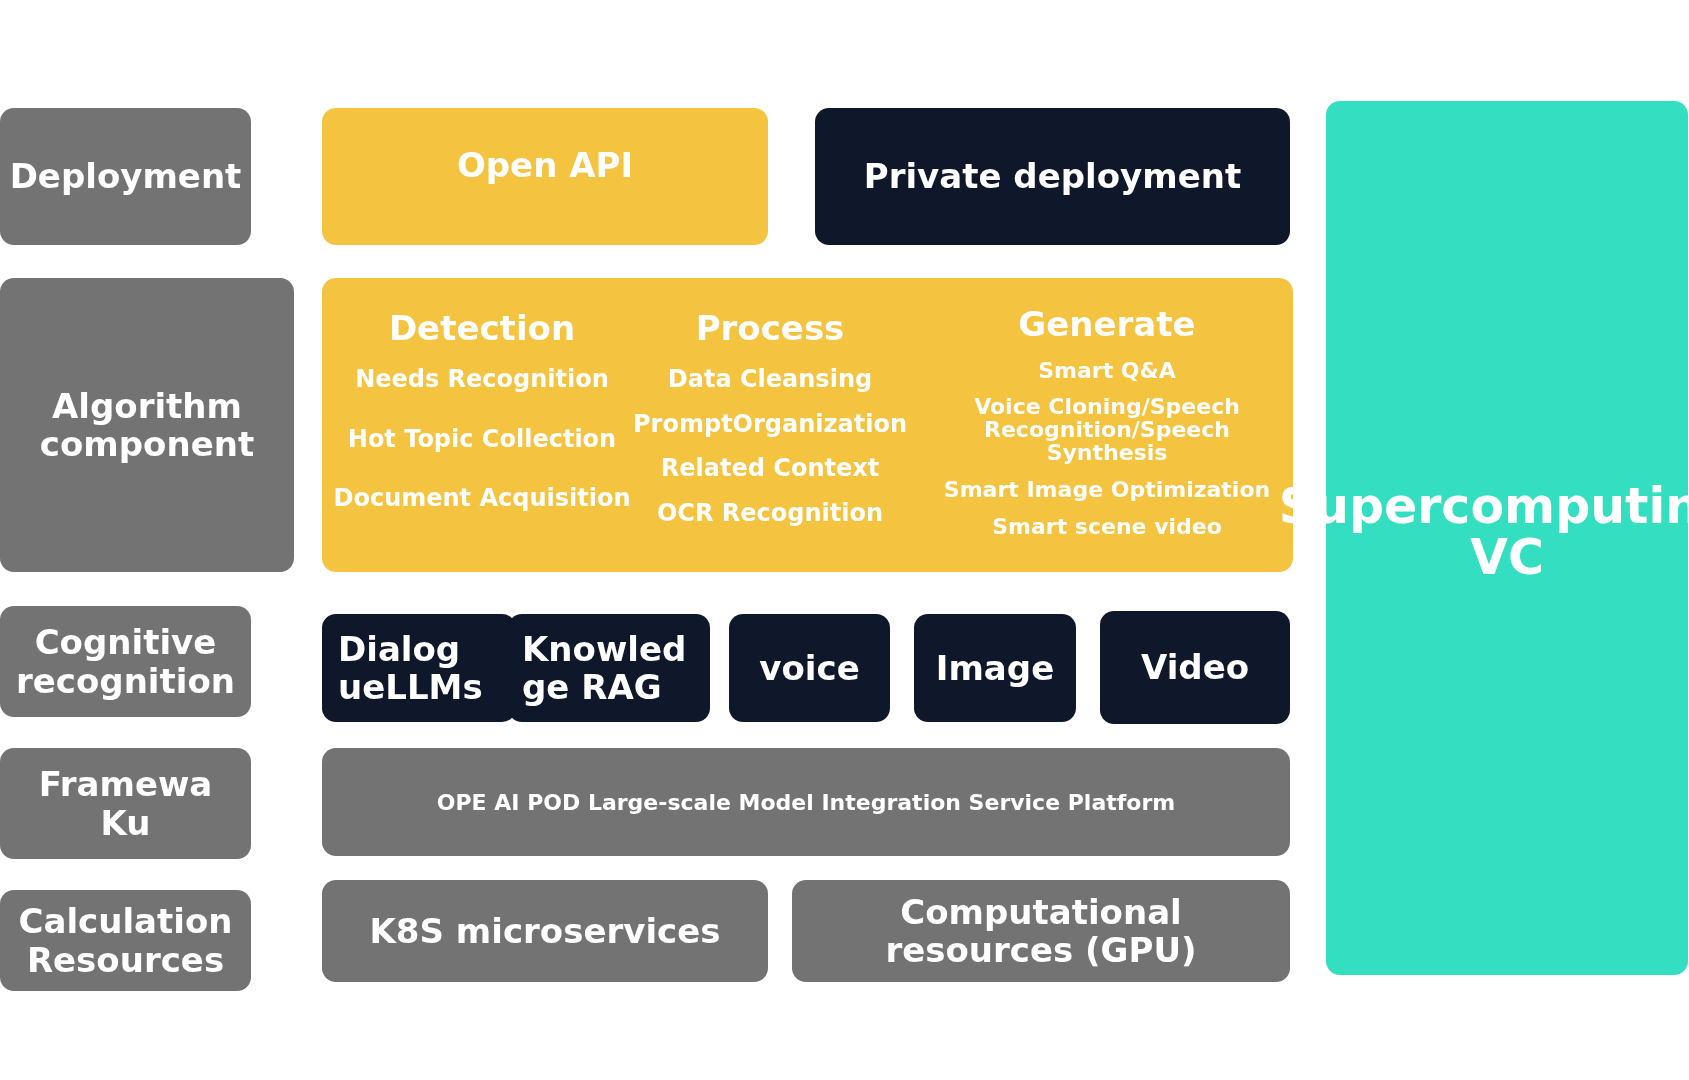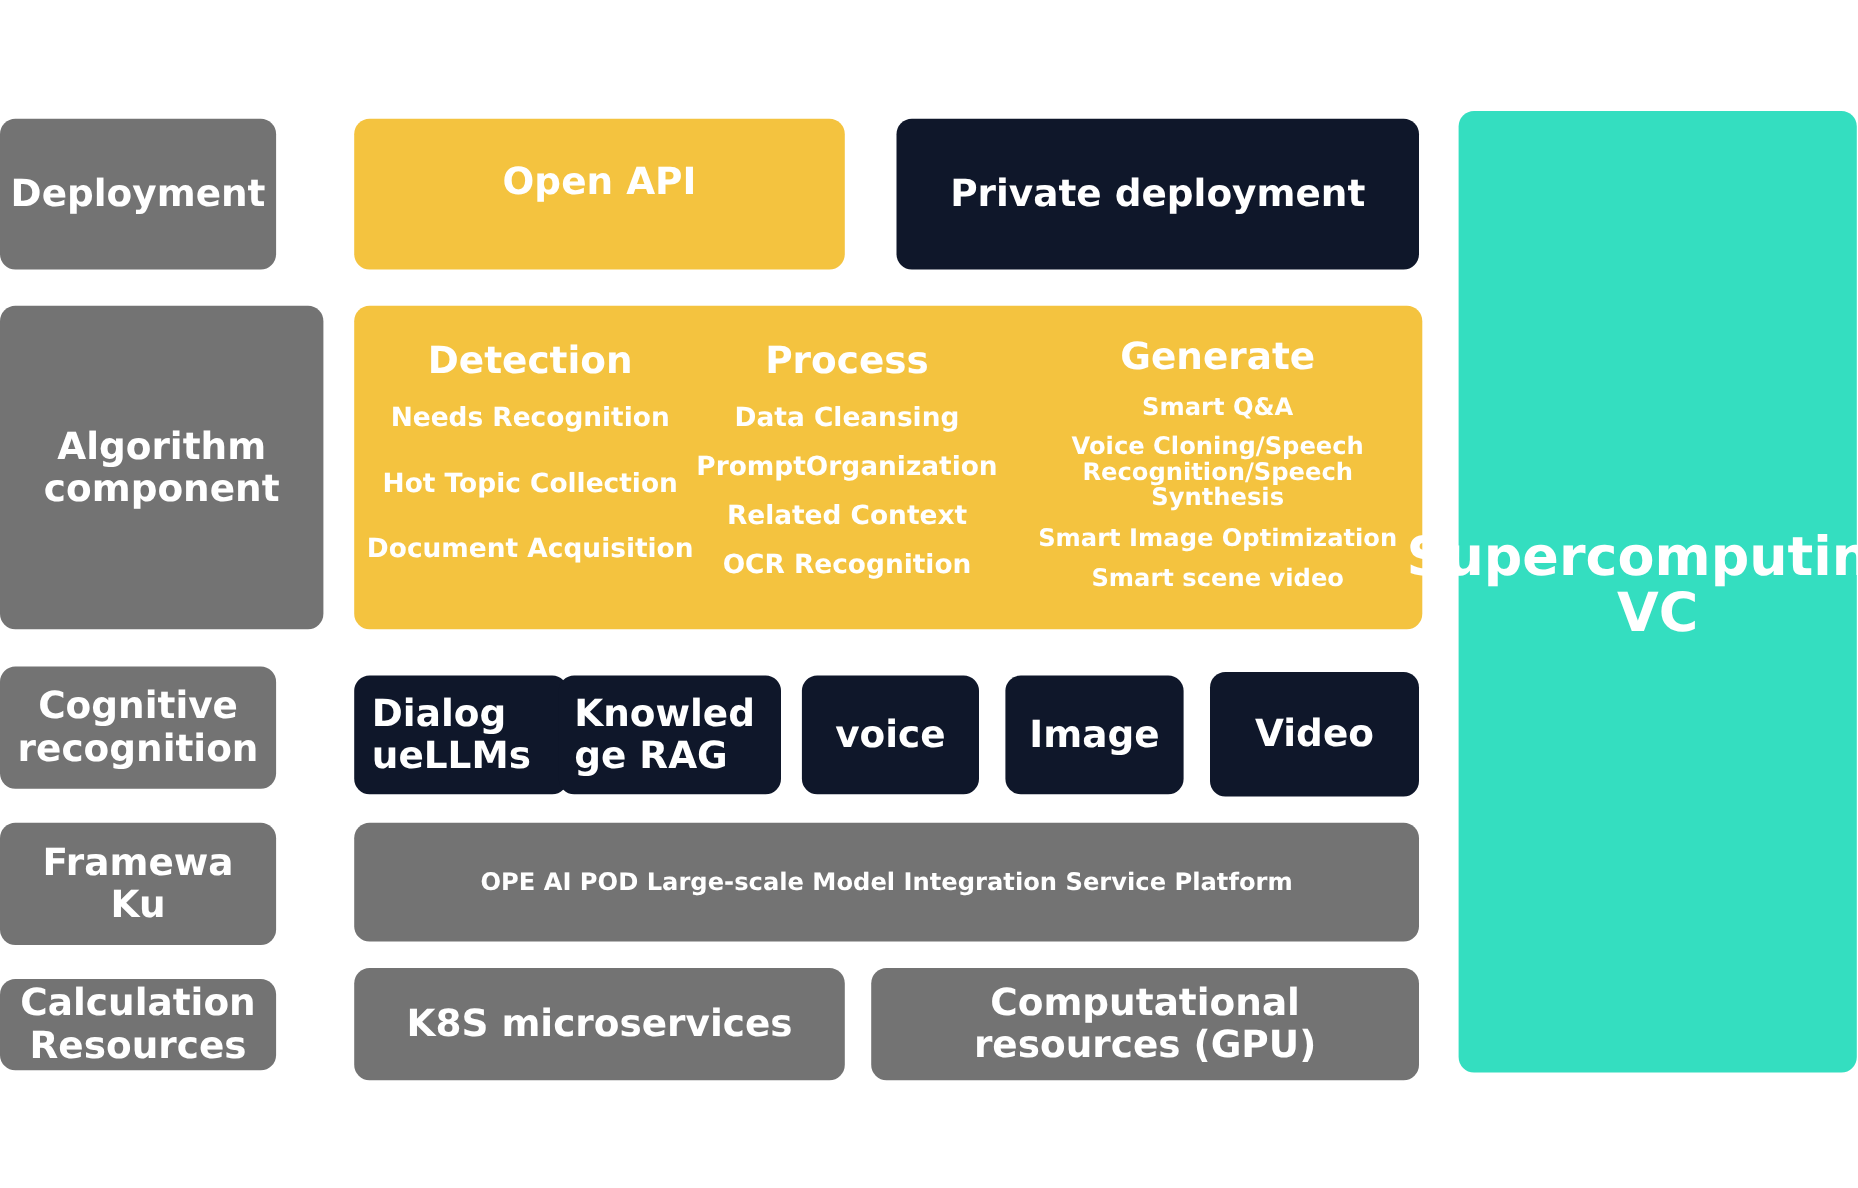--- a/index.html
+++ b/index.html
@@ -24,21 +24,21 @@
 </div>
 <div class="box blue" style="left:0;top:278px;width:294px;height:294px;">
   <span class="lbl" style="padding:0 18px;">Algorithm component</span>
 </div>
 <div class="box blue" style="left:0;top:606px;width:251px;height:111px;">
   <span class="lbl" style="padding:0 12px;">Cognitive recognition</span>
 </div>
 <div class="box blue" style="left:0;top:748px;width:251px;height:111px;">
   <span class="lbl" style="padding:0 40px;">Framewa Ku</span>
 </div>
-<div class="box blue" style="left:0;top:890px;width:251px;height:83px;">
+<div class="box blue" style="left:0;top:890px;width:251px;height:101px;">
   <span class="lbl" style="padding:0 20px;">Calculation Resources</span>
 </div>
 
 <div class="box yellow" style="left:322px;top:108px;width:446px;height:137px;justify-content:flex-start;padding-top:38px;">
   <span class="lbl">Open API</span>
 </div>
 <div class="box orange" style="left:815px;top:108px;width:475px;height:137px;">
   <span class="lbl">Private deployment</span>
 </div>
 

